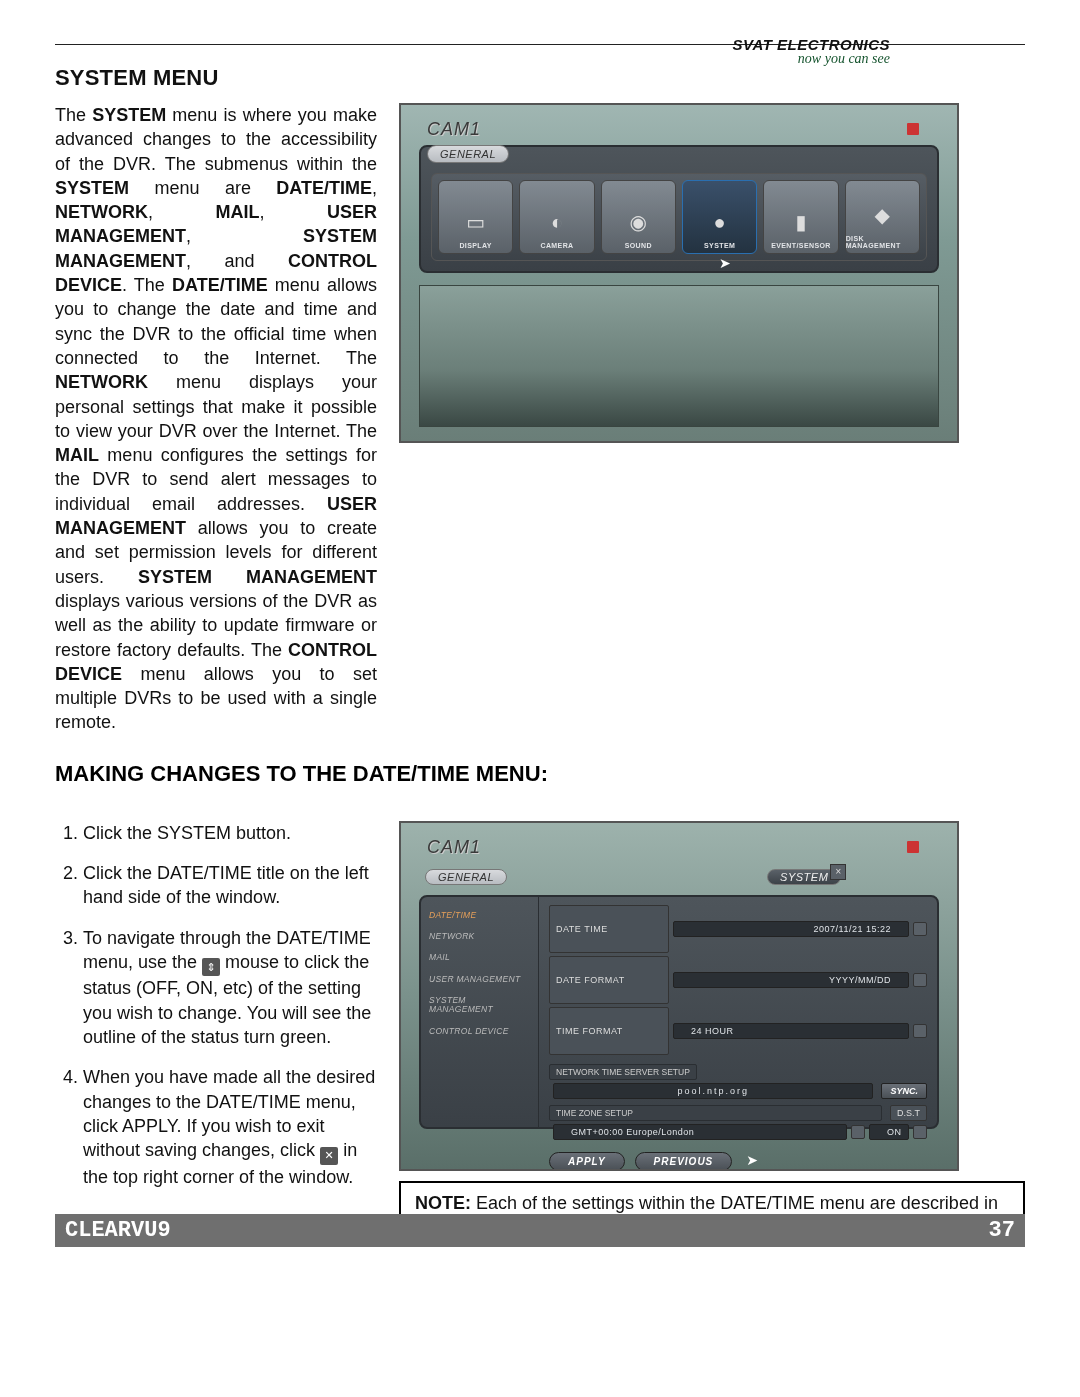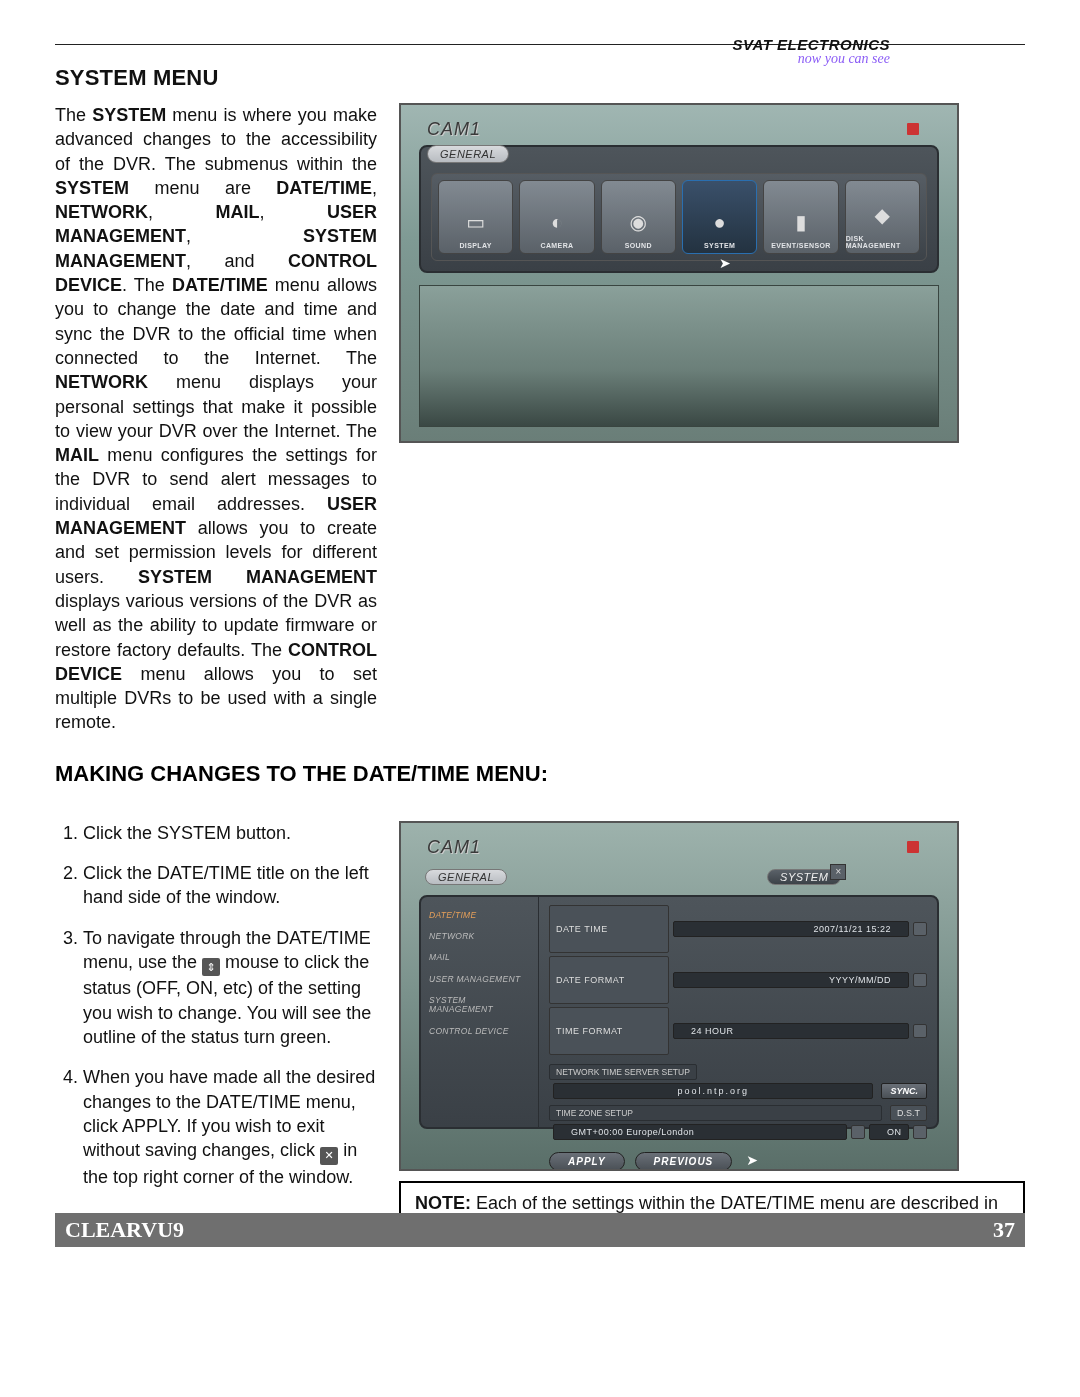--- a/index.html
+++ b/index.html
@@ -16,21 +16,21 @@
     position: relative;
     padding: 34px 55px 0 55px;
   }
   .brand {
     position: absolute;
     top: 36px;
     right: 190px;
     text-align: right;
   }
   .brand-name { font-style: italic; font-weight: 700; font-size: 15px; letter-spacing: 0.5px; color:#111; }
-  .brand-tag { font-style: italic; font-size: 14px; font-family: "Comic Sans MS", cursive; color:#8b5cf6; margin-top:-2px;}
+  .brand-tag { font-style: italic; font-size: 14px; font-family: "Comic Sans MS", cursive; color:#14532d; margin-top:-2px;}
   .rule-top { border-top: 1.5px solid #222; margin-top: 10px; }
 
   .section-title {
     font-family: "Arial Narrow", Arial, sans-serif;
     font-stretch: condensed;
     font-weight: 800;
     font-size: 22px;
     letter-spacing: 0.2px;
     margin: 20px 0 12px 0;
     color:#111;
@@ -74,21 +74,21 @@
     font-size: 18px;
     color:#111;
   }
   .note-box b { font-weight:800; }
 
   .footer-bar {
     position: absolute;
     left: 55px; right: 55px; bottom: 150px;
     background: #6f6f6f;
     color: #fff;
-    font-family: Liberation Serif, serif;
+    font-family: Liberation Mono, monospace;
     font-stretch: condensed;
     font-weight: 800;
     display: flex; justify-content: space-between;
     padding: 4px 10px;
     font-size: 22px;
   }
 
   
   .dvr-screen {
     width: 560px; height: 340px;

